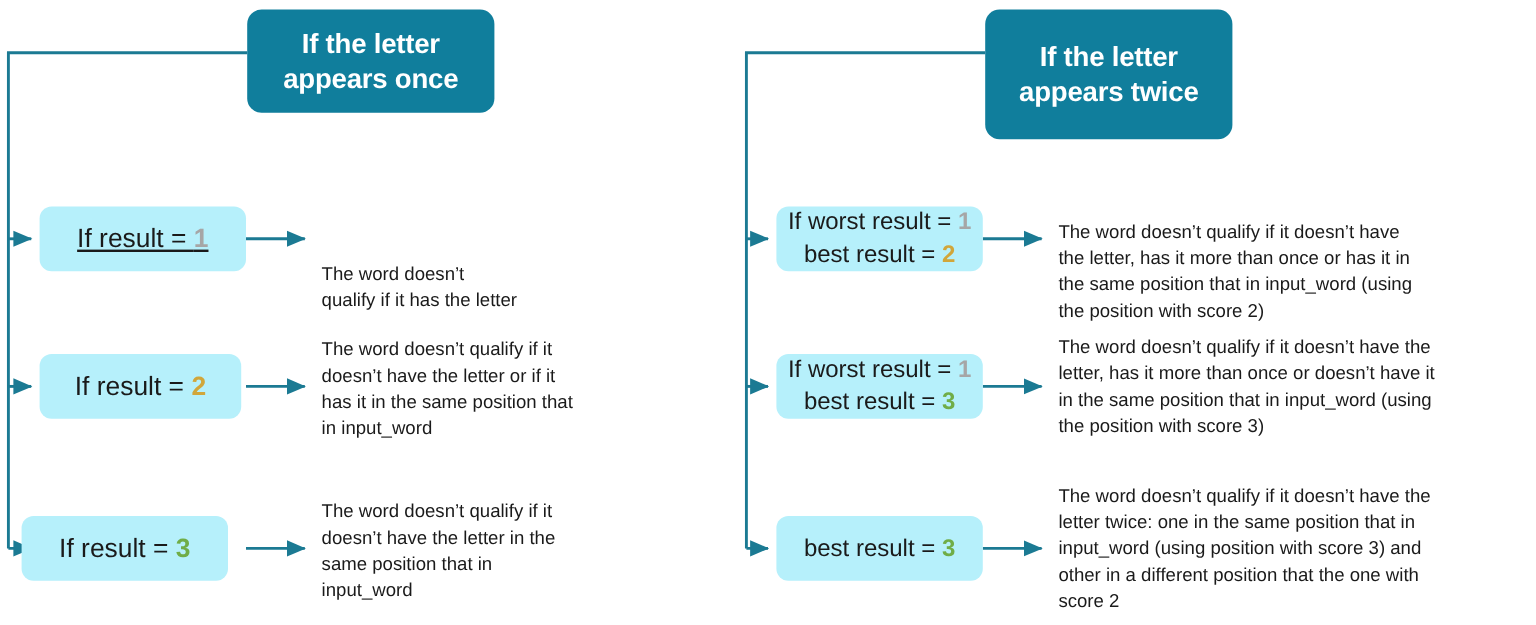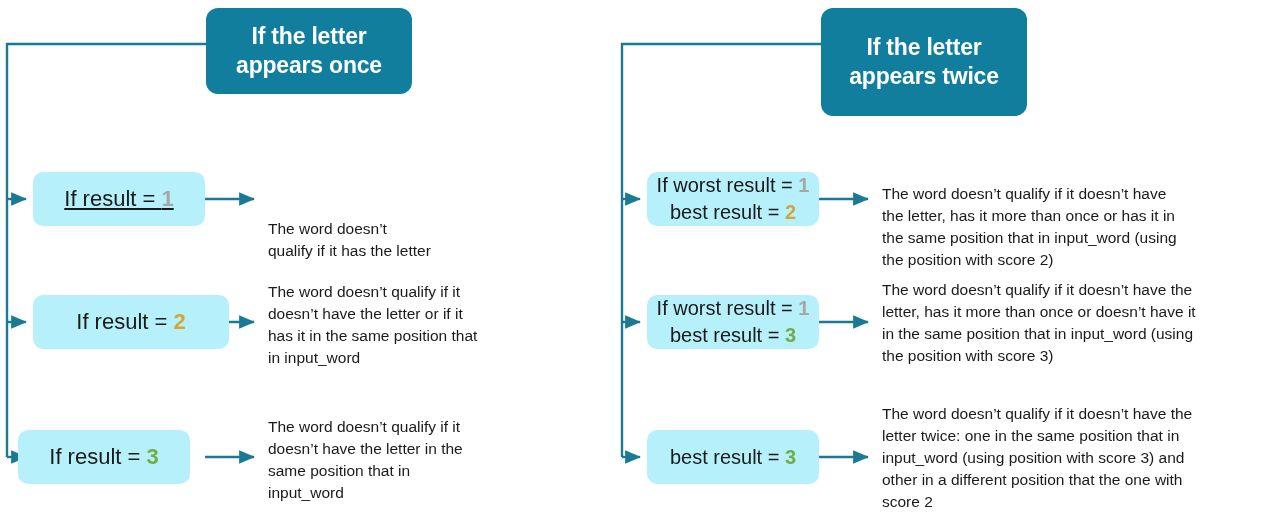--- a/index.html
+++ b/index.html
@@ -70,21 +70,21 @@
   }
   .cond-box.double {
     flex-direction: column;
     font-size: 20px;
     line-height: 1.35;
     text-align: center;
   }
 
   
   .cond-box.l1 { left: 33px; top: 172px; width: 172px; height: 54px; text-decoration: underline; }
-  .cond-box.l2 { left: 33px; top: 295px; width: 196px; height: 54px; }
+  .cond-box.l2 { left: 33px; top: 295px; width: 168px; height: 54px; }
   .cond-box.l3 { left: 18px; top: 430px; width: 172px; height: 54px; }
 
   
   .cond-box.r1 { left: 647px; top: 172px; width: 172px; height: 54px; }
   .cond-box.r2 { left: 647px; top: 295px; width: 172px; height: 54px; }
   .cond-box.r3 { left: 647px; top: 430px; width: 172px; height: 54px; }
 
   .num { font-weight: bold; }
   .num-1 { color: #A6A6A6; }
   .num-2 { color: #D1A63A; }

